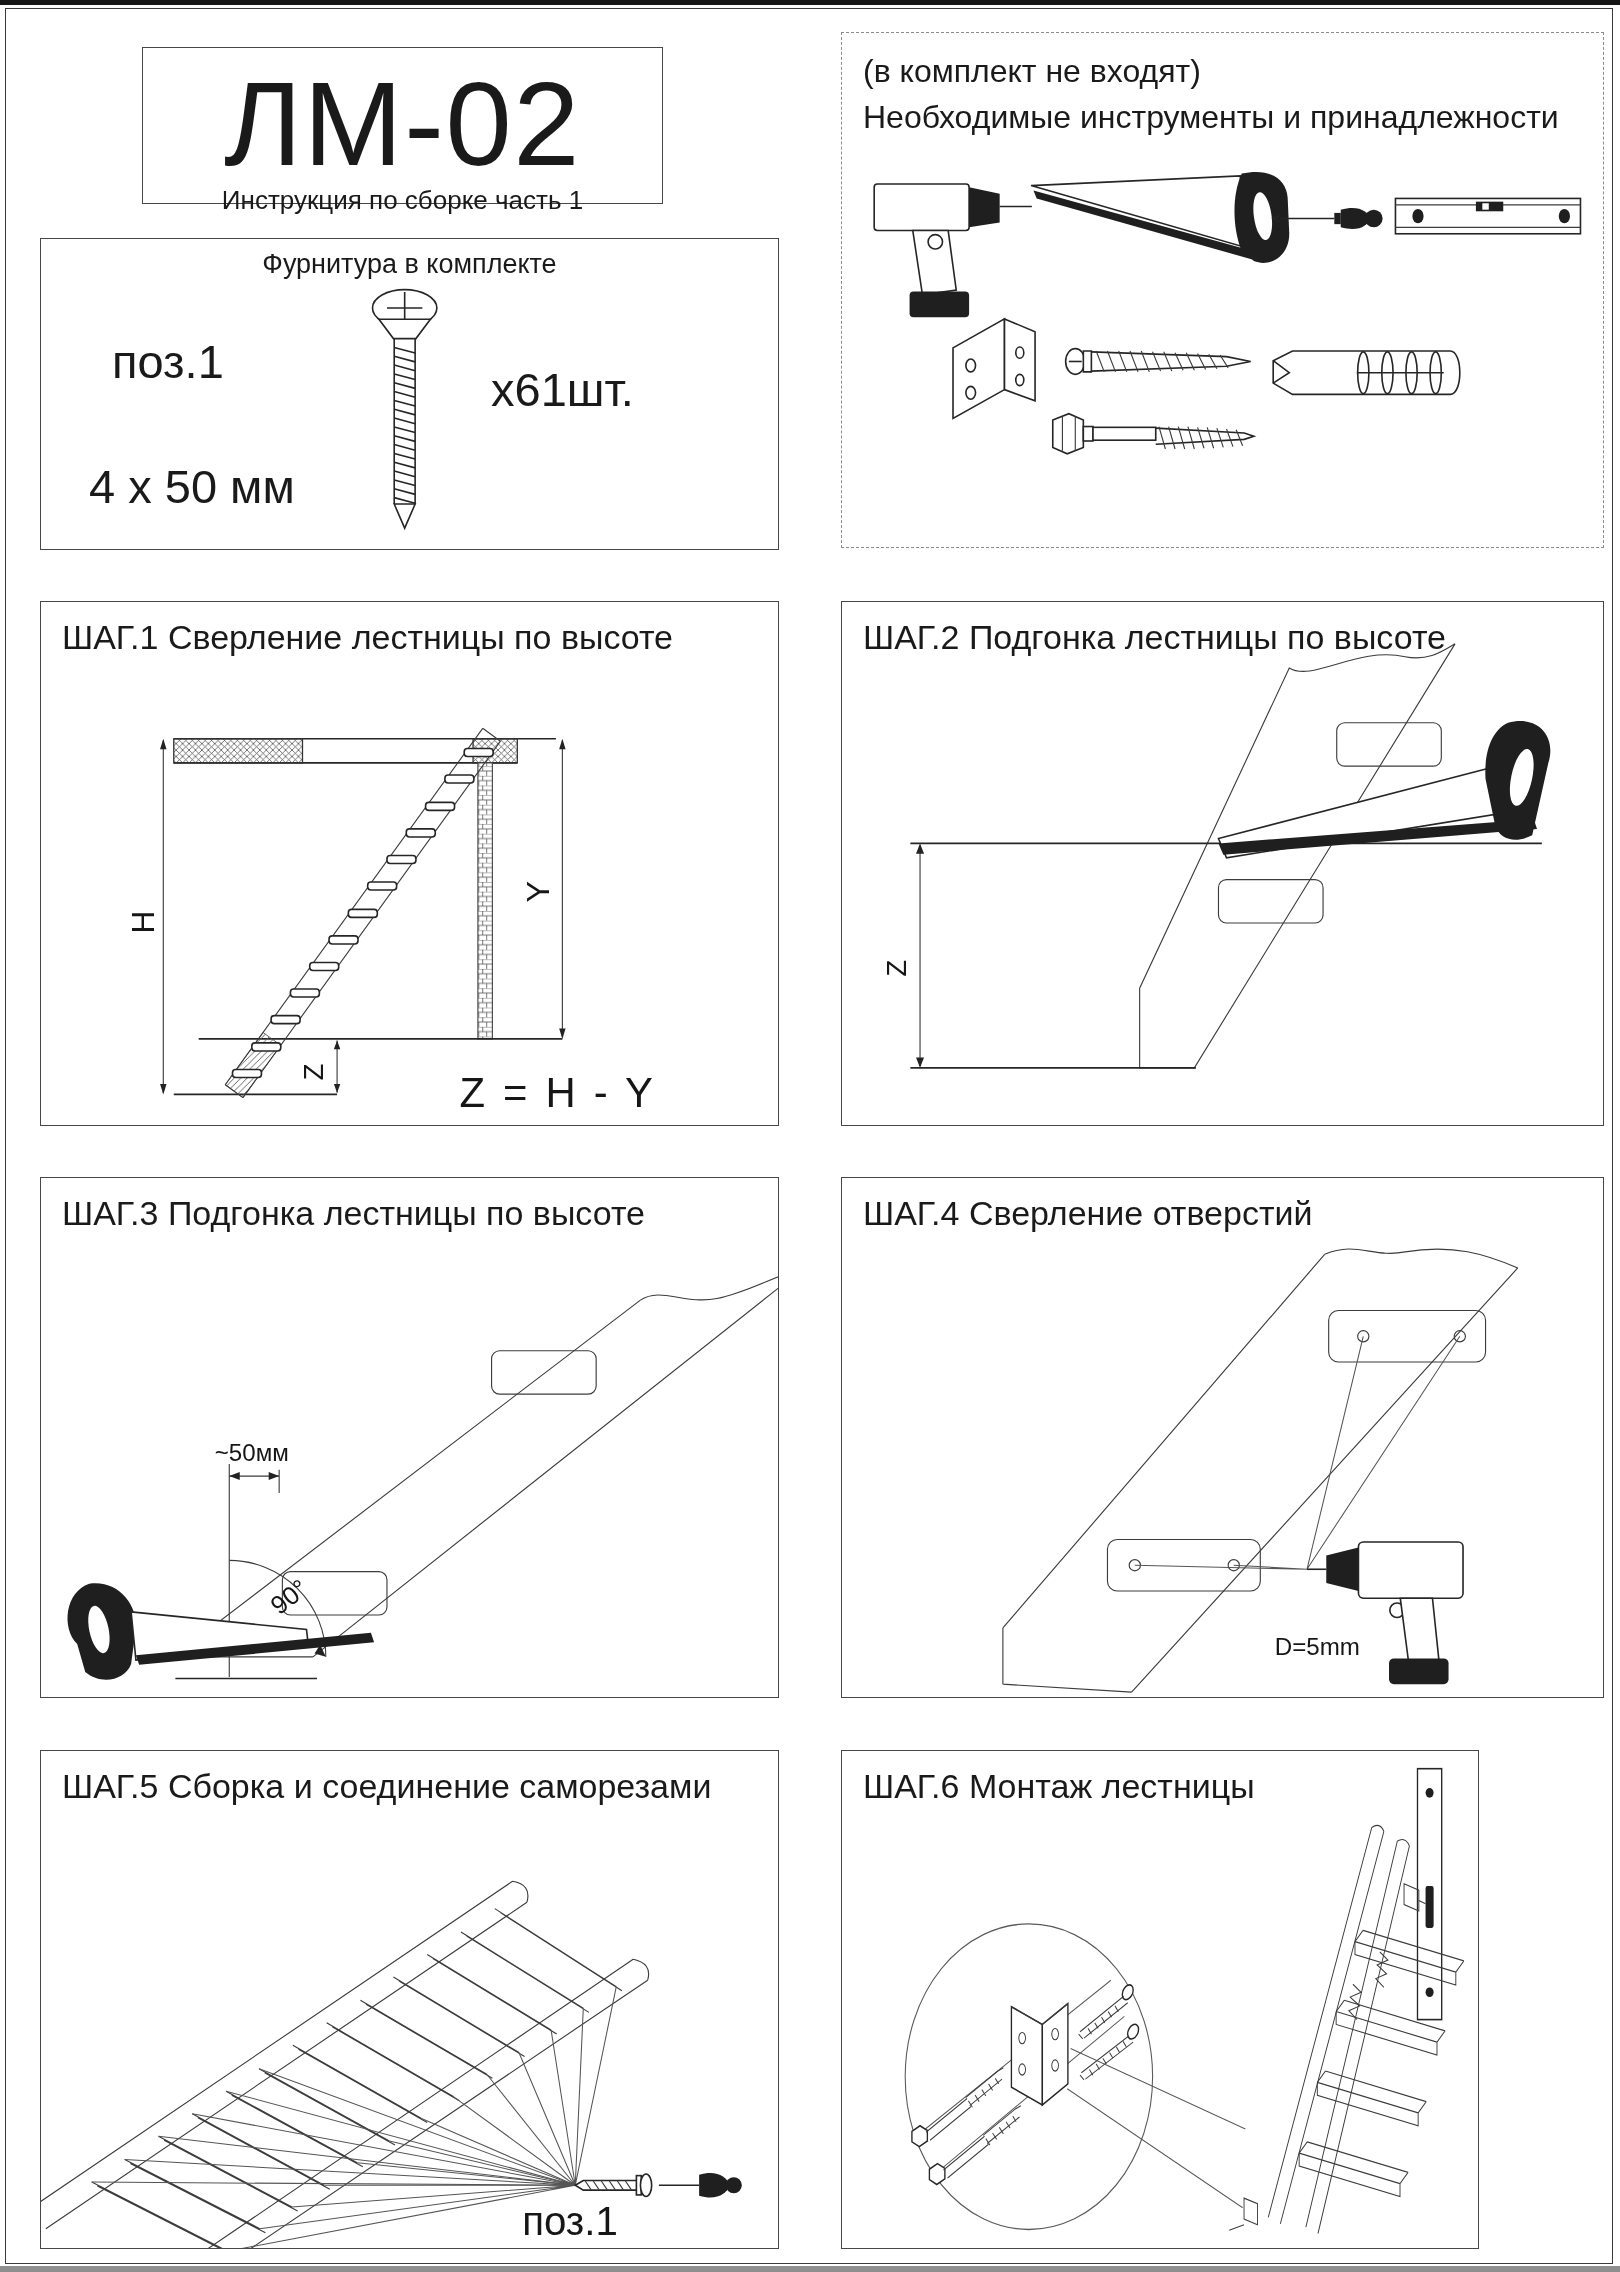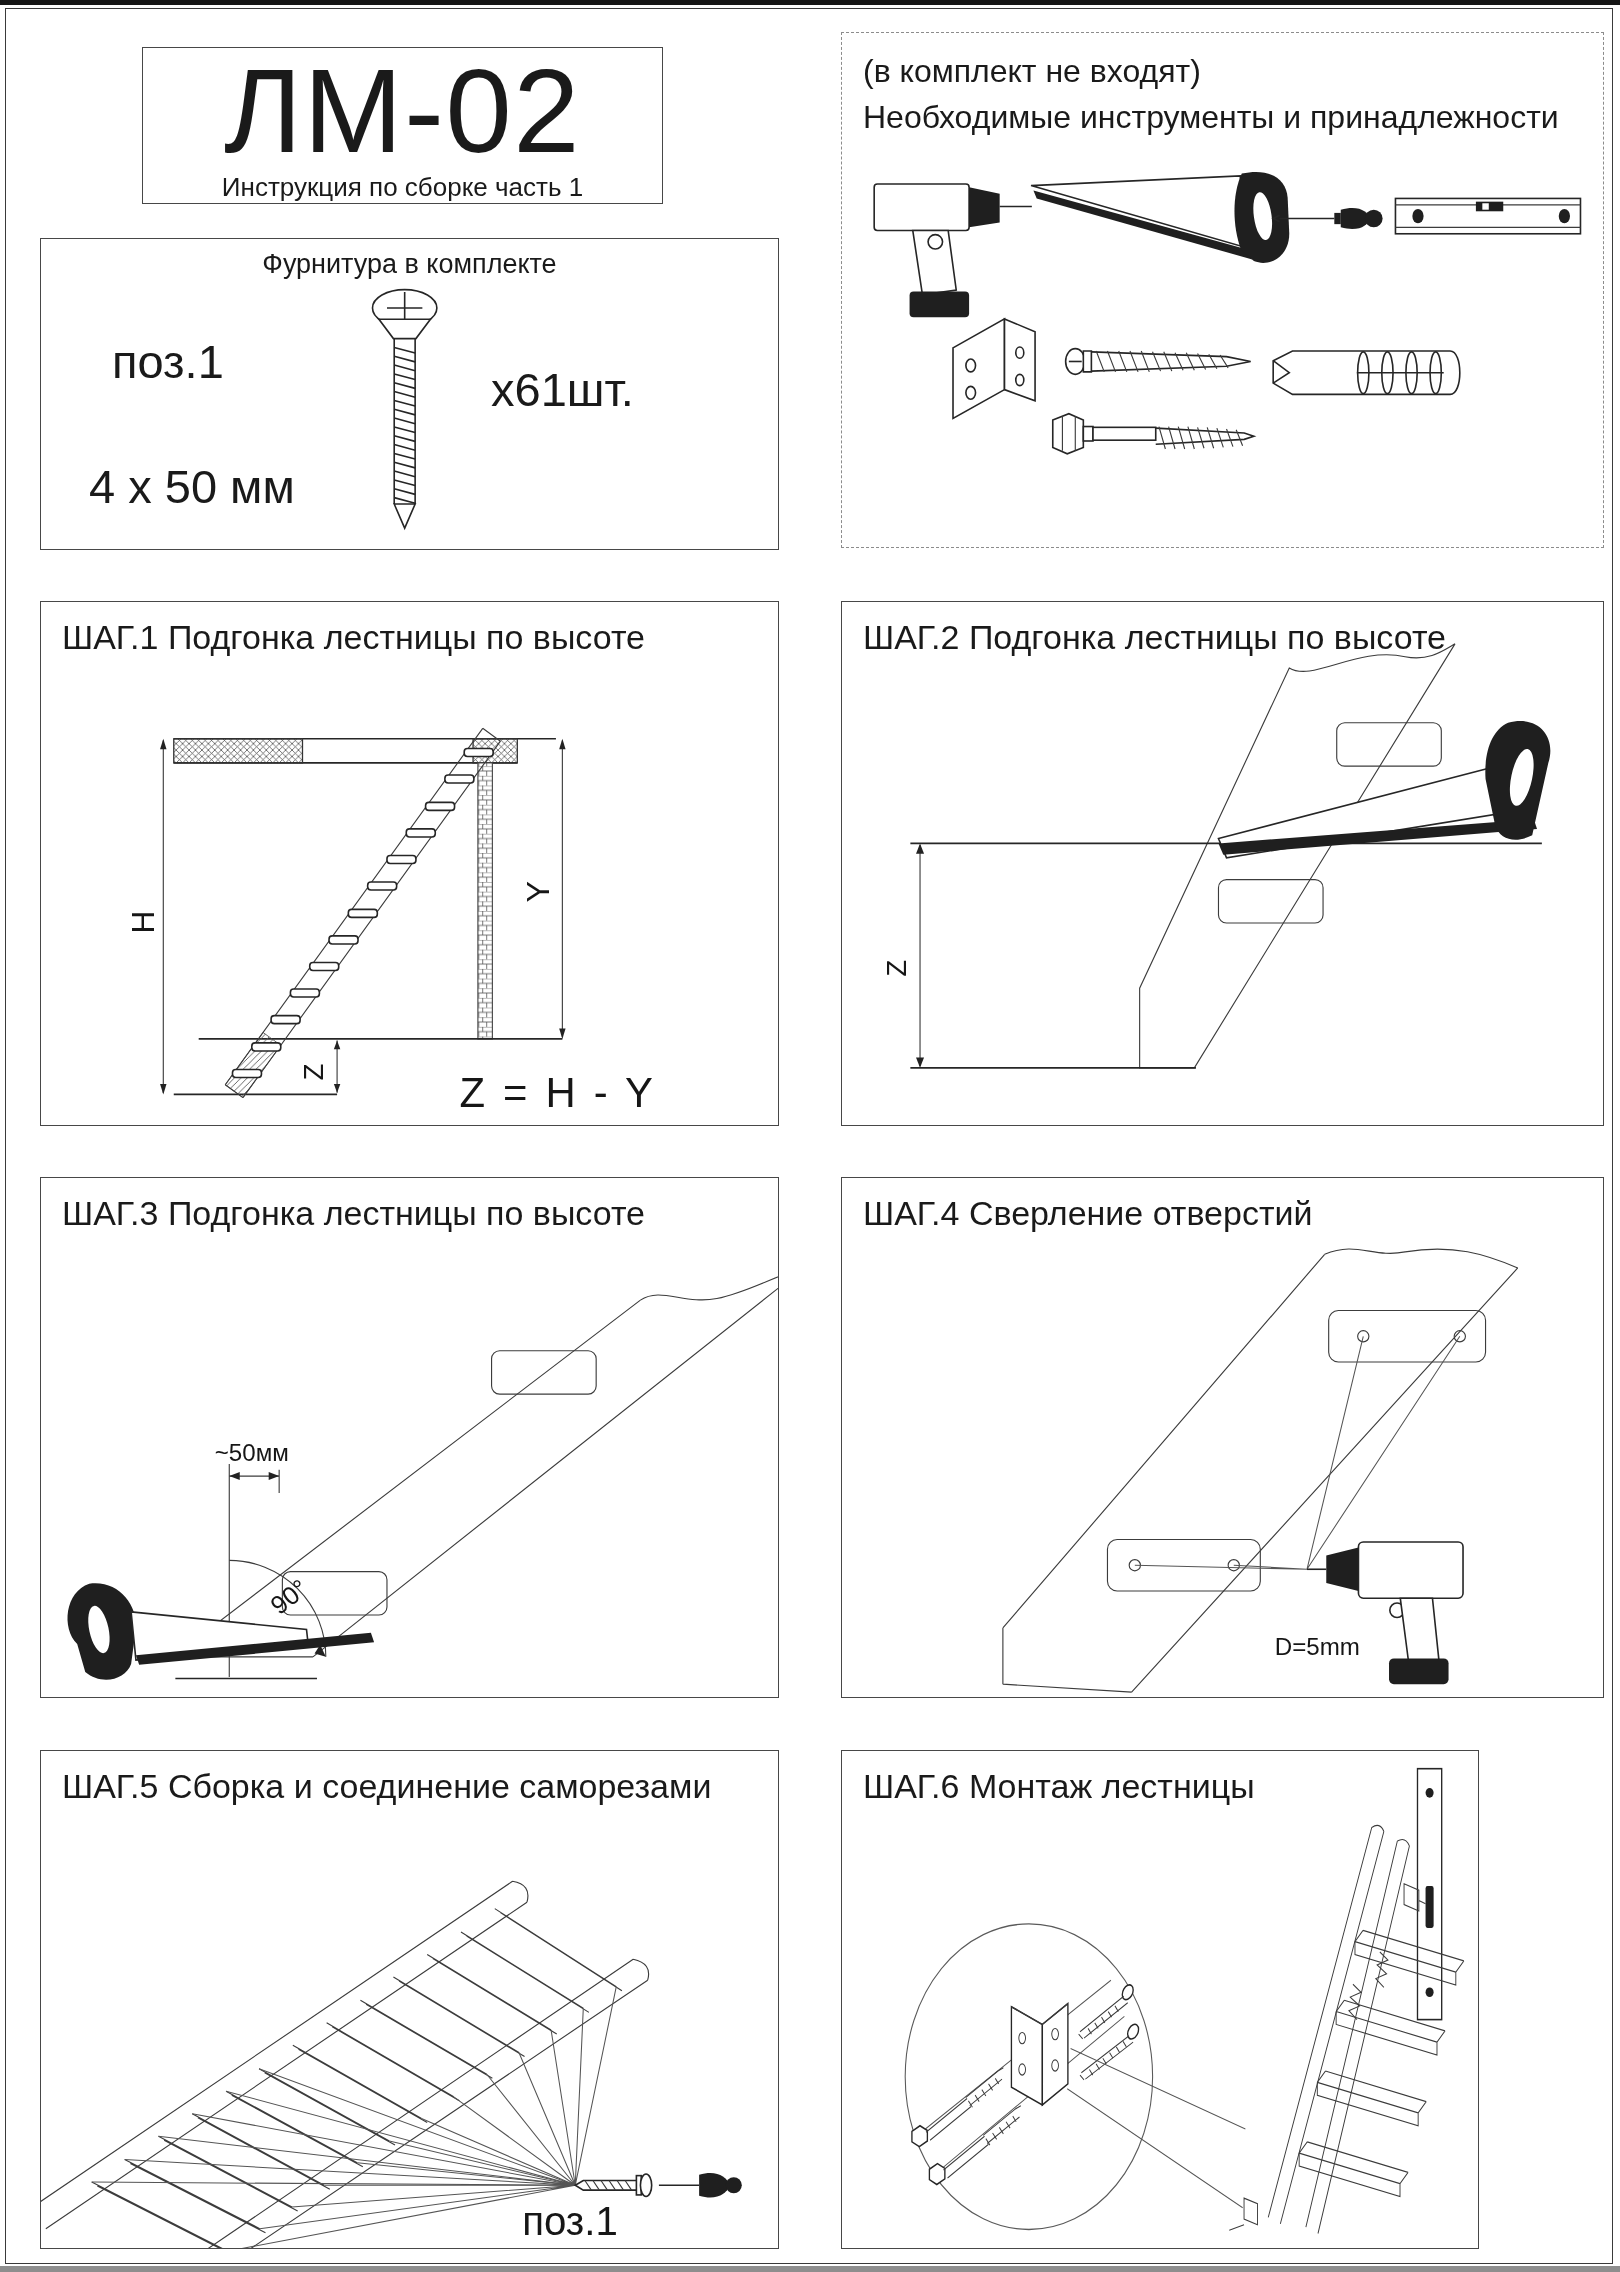--- a/index.html
+++ b/index.html
@@ -5,21 +5,21 @@
   html,body{margin:0;padding:0;background:#e8e8e8;}
   .page{position:relative;width:1621px;height:2273px;background:#fff;
         font-family:"Liberation Sans", sans-serif;color:#1a1a1a;overflow:hidden;}
   .edge-top{position:absolute;left:0;top:0;width:1621px;height:4.8px;background:#161616;}
   .edge-bottom{position:absolute;left:0;top:2266px;width:1621px;height:6.5px;background:#8e8e8e;}
   .outer-frame{position:absolute;left:4.8px;top:8px;width:1608px;height:2256px;
         border:1.6px solid #3a3a3a;box-sizing:border-box;}
   .panel{position:absolute;background:#fff;border:1.6px solid #474747;box-sizing:border-box;}
   .panel.dashed{border:1.6px dashed #8c8c8c;}
   .hdr-box{left:142px;top:47px;width:521px;height:157px;text-align:center;}
-  .hdr-model{font-size:119px;line-height:1.0;margin-top:3px;letter-spacing:1.6px;}
+  .hdr-model{font-size:119px;line-height:1.0;margin-top:16px;letter-spacing:1.6px;}
   .hdr-sub{font-size:26px;margin-top:1.6px;}
   .hw-box{left:40px;top:238px;width:739px;height:312px;}
   .hw-title{position:absolute;left:0;right:0;top:9.7px;text-align:center;font-size:27px;}
   .hw-pos{position:absolute;left:71px;top:95px;font-size:47px;}
   .hw-qty{position:absolute;left:450px;top:123px;font-size:47px;}
   .hw-size{position:absolute;left:48px;top:220px;font-size:47px;}
   .tools-box{left:841px;top:32px;width:763px;height:516px;}
   .tools-title{position:absolute;left:21px;top:14.5px;font-size:32px;line-height:1.45;}
   .step-title{position:absolute;left:21px;top:16px;font-size:34px;white-space:nowrap;}
   .s1{left:40px;top:601px;width:739px;height:525px;}
@@ -198,21 +198,21 @@
         <text class="dimtxt" x="631" y="360" font-size="40" text-anchor="middle" transform="rotate(-90 631 360)">Y</text>
       </g>
       <g>
         <path class="thin" d="M368,545 V610"></path>
         <path d="M368,545 l-4,11 h8 z" fill="#222"></path>
           <path d="M368,610 l-4,-11 h8 z" fill="#222"></path>
         <text class="dimtxt" x="351" y="584" font-size="34" text-anchor="middle" transform="rotate(-90 351 584)">Z</text>
       </g>
       <text class="dimtxt" x="520" y="628" font-size="52" letter-spacing="4">Z = H - Y</text>
     </svg>
-    <div class="step-title">ШАГ.1 Подгонка лестницы по высоте</div>
+    <div class="step-title">ШАГ.1 Сверление лестницы по высоте</div>
   </div>
 
   <div class="panel s2">
     <svg class="diagram" viewBox="0 0 946 650" width="760" height="521" preserveAspectRatio="none">
       <path class="thin" d="M556,82 C585,100 640,55 700,68 C730,74 748,60 762,52 L438,579 H370 V480 Z"></path>
       <rect class="thin" x="615" y="150" width="130" height="54" rx="10"></rect>
       <rect class="thin" x="468" y="345" width="130" height="54" rx="10"></rect>
       <path class="ln" d="M85,300 H870" stroke-width="1.8"></path>
       <path class="ln" d="M85,579 H440" stroke-width="2.2"></path>
       <g>

